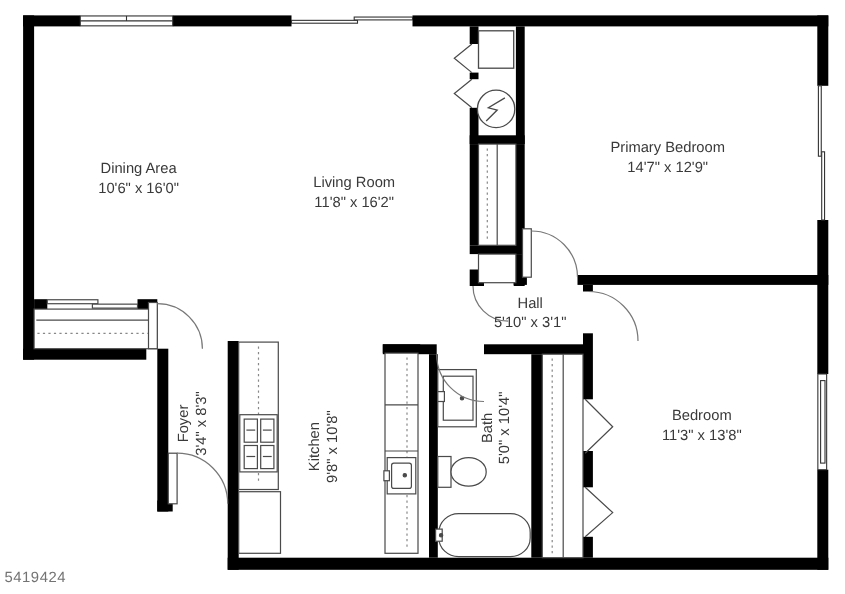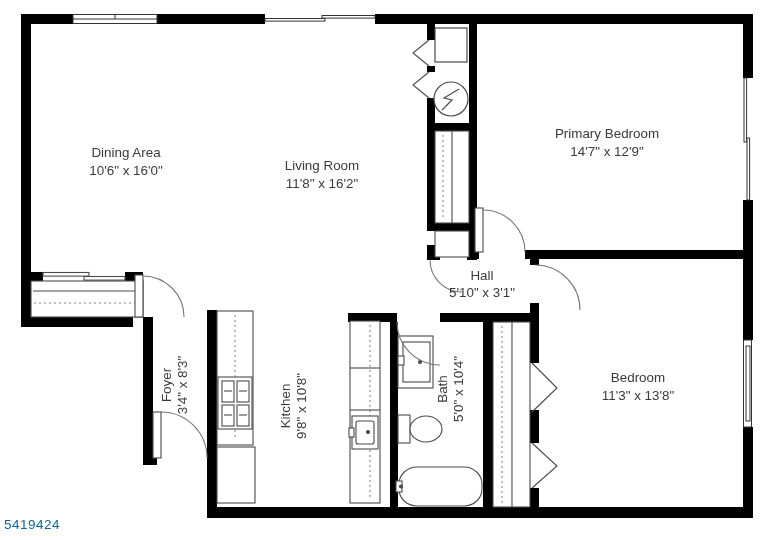--- a/index.html
+++ b/index.html
@@ -12,21 +12,21 @@
   }
   svg text{
     font-family:"Liberation Sans","DejaVu Sans",sans-serif;
     font-size:13.4px;
     fill:#3a3a3a;
   }
   .listing-id{
     position:absolute;
     left:4px;top:517px;
     font-size:13.5px;
-    color:#0369a1;
+    color:#737373;
     letter-spacing:0.5px;
   }
 </style>
 </head>
 <body>
 
 <div class="canvas">
 
 <svg width="768" height="540" viewBox="0 0 768 540">
 

